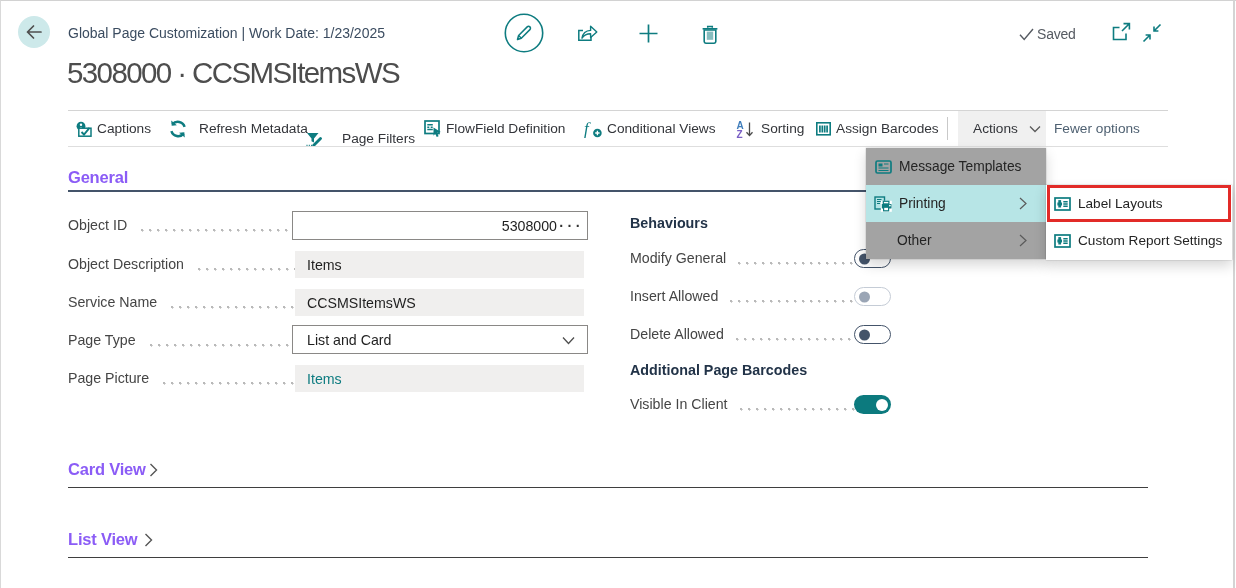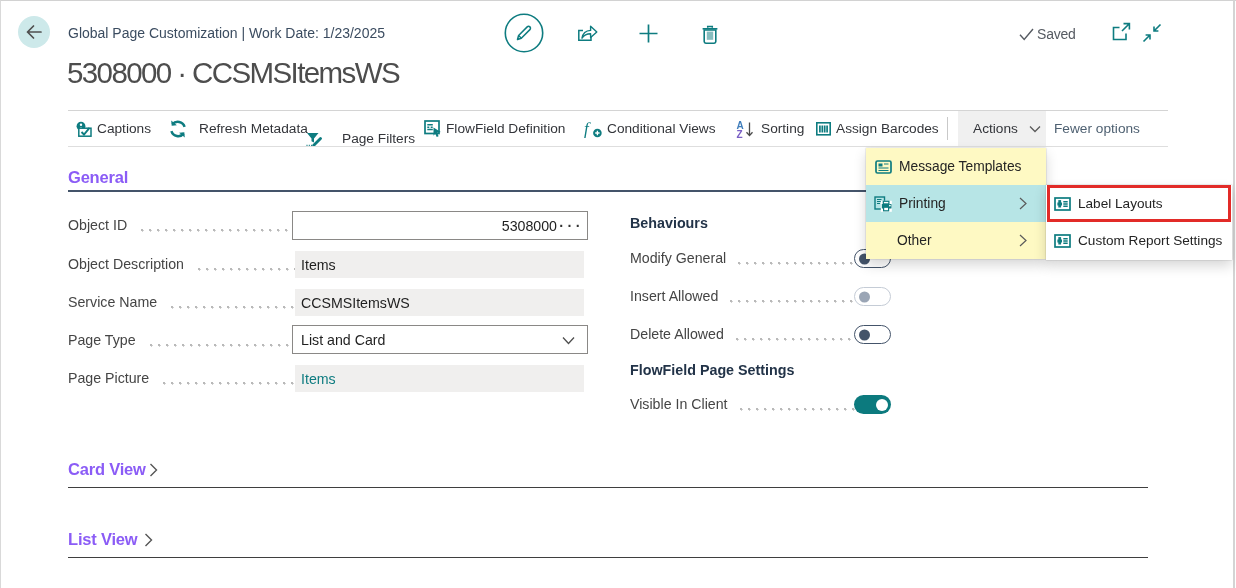--- a/index.html
+++ b/index.html
@@ -30,39 +30,39 @@
   .sec-h { position:absolute; font-size:16.5px; font-weight:bold; color:#8b5cf6; white-space:nowrap; letter-spacing:-0.2px; }
   .gen-line { position:absolute; left:68px; top:190px; width:1080px; height:2px; background:#44546a; }
   .cl-line { position:absolute; left:68px; width:1080px; height:1px; background:#3f3f3f; }
 
   .frow { position:absolute; left:68px; width:520px; height:28px; display:flex; align-items:center; }
   .flabel { font-size:14.2px; color:#454545; white-space:nowrap; }
   .dots { flex:1; height:3px; margin:0 10px 0 14px; align-self:center; margin-top:10px;
           background-image:radial-gradient(circle at 1.2px 1.2px, #b9b9b9 1.3px, rgba(0,0,0,0) 1.4px);
           background-size:8px 3px; background-repeat:repeat-x; }
   .vbox { position:absolute; left:292px; width:296px; height:29px; font-size:14.2px; color:#1f1f1f;
-          display:flex; align-items:center; }
+          display:flex; align-items:center;padding-left:6px; }
   .vbox.bordered { background:#fff; border:1px solid #8a8886; }
   .vbox.gray { left:295px; width:289px; height:27px; background:#f0efee; }
 
   
   .rrow { position:absolute; left:630px; width:262px; height:20px; display:flex; align-items:center; }
   .rrow .dots { margin:0 8px 0 12px; margin-top:10px; }
   .rhead { position:absolute; left:630px; font-size:14.3px; font-weight:bold; color:#223348; white-space:nowrap; }
   .toggle { position:absolute; left:854px; width:37px; height:19px; border-radius:10px; }
   .toggle .knob { position:absolute; top:50%; transform:translateY(-50%); width:11px; height:11px; border-radius:50%; }
   .tg-off { border:1.5px solid #44546a; background:#fff; }
   .tg-off .knob { left:4px; background:#44546a; }
   .tg-dis { border:1.5px solid #c5ccd6; background:#fff; }
   .tg-dis .knob { left:4px; background:#9aa5b5; }
   .tg-on { background:#0c7a7e; }
   .tg-on .knob { right:3.5px; background:#fff; width:12px; height:12px; }
 
   
-  .menu { position:absolute; left:866px; top:148px; width:180px; height:111px; background:#fef9c3;
+  .menu { position:absolute; left:866px; top:148px; width:180px; height:111px; background:#a3a3a3;
           box-shadow:0 0 1.5px rgba(0,0,0,.28), 0 6px 12px rgba(0,0,0,.16); z-index:20; }
   .mitem { position:absolute; left:0; width:180px; height:37px; display:flex; align-items:center;
            font-size:13.8px; color:#242424; }
   .submenu { position:absolute; left:1046px; top:185px; width:186px; height:75px; background:#fff;
              box-shadow:0 0 1.5px rgba(0,0,0,.28), 0 6px 12px rgba(0,0,0,.16); z-index:21; }
   .smitem { position:absolute; left:0; width:186px; height:37px; display:flex; align-items:center;
             font-size:13.6px; color:#242424; }
   .redrect { position:absolute; left:1047px; top:185px; width:184px; height:37px;
              border:3px solid #e22b28; z-index:25; }
 </style>
@@ -267,21 +267,21 @@
   </div>
 
 <div class="rrow" style="top:324px;">
   <span class="flabel">Delete Allowed</span>
     <span class="dots"></span>
 </div>
 <div class="toggle tg-off" style="top:325px;">
     <span class="knob"></span>
   </div>
 
-<div class="rhead" style="top:362px;">FlowField Page Settings</div>
+<div class="rhead" style="top:362px;">Additional Page Barcodes</div>
 
 <div class="rrow" style="top:394px;">
   <span class="flabel">Visible In Client</span>
     <span class="dots"></span>
 </div>
 <div class="toggle tg-on" style="top:395px;">
     <span class="knob"></span>
   </div>
 
 <div class="sec-h" style="left:68px;top:460px;">Card View</div>

